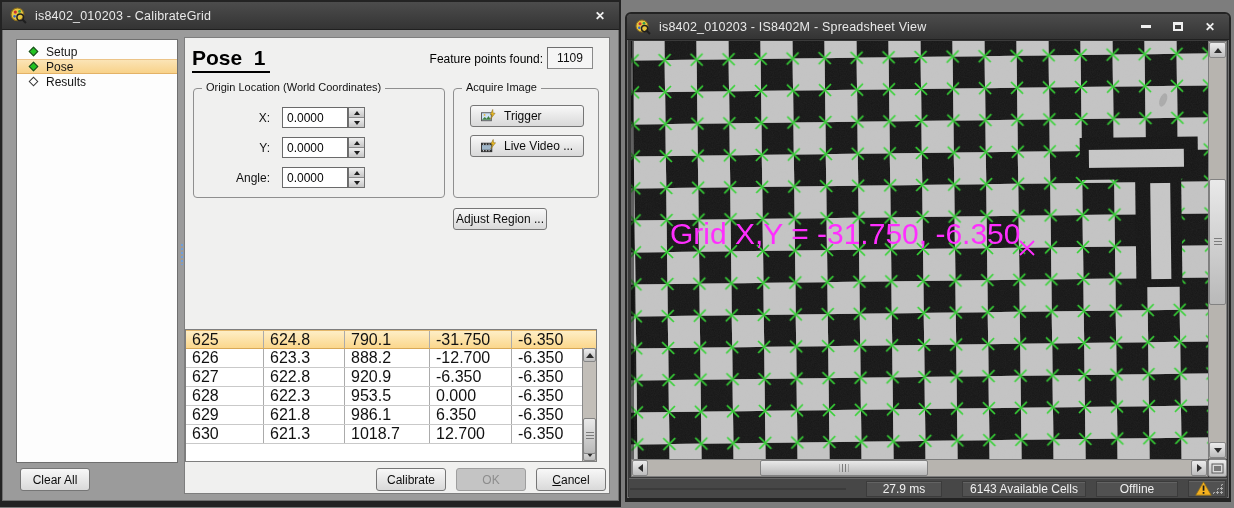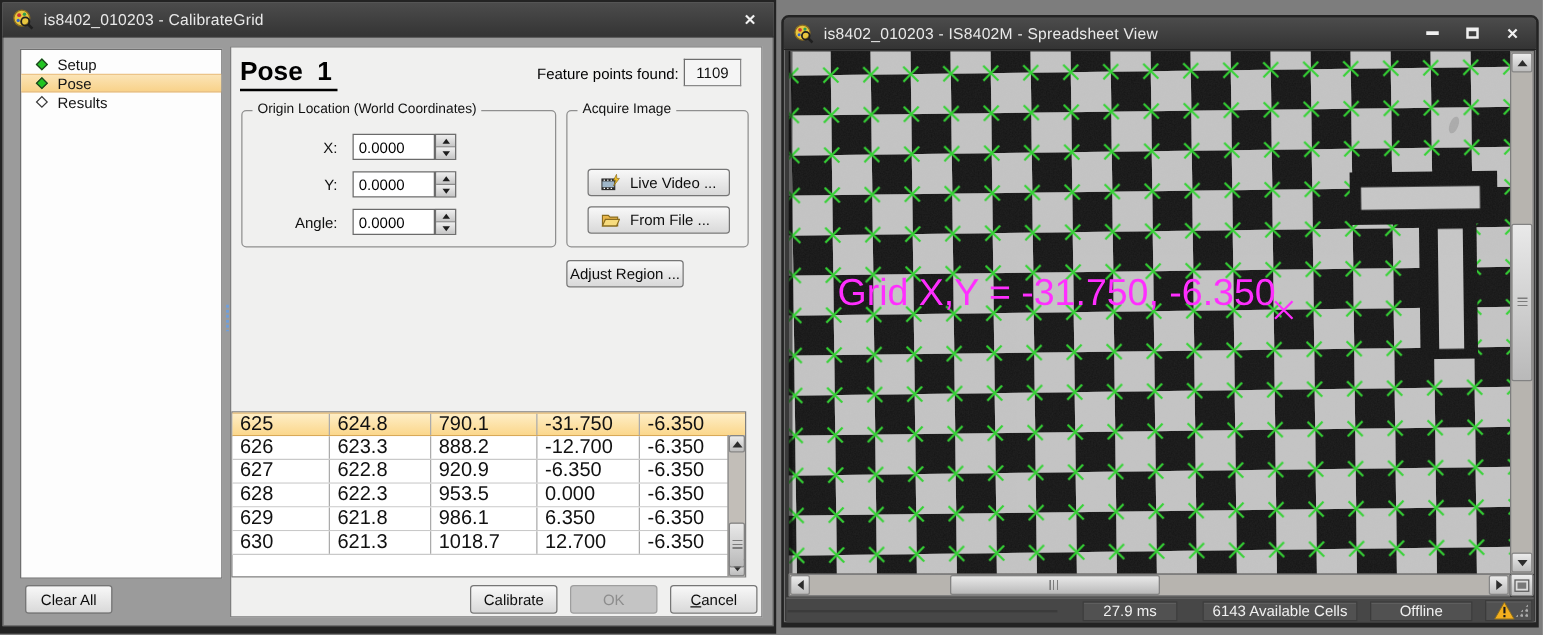--- a/index.html
+++ b/index.html
@@ -179,45 +179,47 @@
               </div>
               <div>
                 <i class="tri-down"></i>
               </div>
             </span>
         </div>
       </div>
 
       <div class="grp grp-acquire">
         <span class="grp-legend">Acquire Image</span>
+        <button class="btn acq-btn" style="top:16px">
+          <span class="ic">
+            <svg width="15" height="15" viewBox="0 0 16 16">
+              <rect x="0.5" y="4" width="10.5" height="8.5" fill="#cfe3f5" stroke="#555"></rect>
+              <path d="M1 11.5 L4 8.5 L6 10.5 L8 7.5 L10.5 11.5 Z" fill="#3f7f3f"></path>
+              <circle cx="3.8" cy="6.3" r="1" fill="#e8b13a"></circle>
+              <path d="M12.5 0.5 L10 6 L12 6 L10 11 L15 4.5 L12.8 4.5 Z" fill="#f4c11e" stroke="#8a6d1f" stroke-width="0.6"></path>
+            </svg>
+          </span>
+          <span>Trigger</span>
+        </button>
         <button class="btn acq-btn" style="top:46px">
           <span class="ic">
             <svg width="15" height="15" viewBox="0 0 16 16">
               <rect x="0.5" y="4.5" width="11" height="9" fill="#9fb6c9" stroke="#333"></rect>
               <rect x="0.5" y="4.5" width="11" height="2" fill="#2b2b2b"></rect>
               <rect x="0.5" y="11.5" width="11" height="2" fill="#2b2b2b"></rect>
               <rect x="2" y="5" width="1.2" height="1" fill="#fff"></rect>
                 <rect x="5" y="5" width="1.2" height="1" fill="#fff"></rect>
                 <rect x="8" y="5" width="1.2" height="1" fill="#fff"></rect>
               <rect x="2" y="12" width="1.2" height="1" fill="#fff"></rect>
                 <rect x="5" y="12" width="1.2" height="1" fill="#fff"></rect>
                 <rect x="8" y="12" width="1.2" height="1" fill="#fff"></rect>
               <path d="M13 0.5 L10.5 5.5 L12.5 5.5 L10.5 10.5 L15.5 4 L13.3 4 Z" fill="#f4c11e" stroke="#8a6d1f" stroke-width="0.6"></path>
             </svg>
           </span>
           <span>Live Video ...</span>
-        </button>
-        <button class="btn acq-btn" style="top:76px">
-          <span class="ic">
-            <svg width="15" height="15" viewBox="0 0 16 16">
-              <path d="M1 3.5 L6 3.5 L7.5 5 L14 5 L14 12.5 L1 12.5 Z" fill="#e8b64a" stroke="#8a6d1f"></path>
-              <path d="M1 12.5 L3.5 7 L15.5 7 L13 12.5 Z" fill="#f7dc7e" stroke="#8a6d1f"></path>
-            </svg>
-          </span>
-          <span>From File ...</span>
         </button>
       </div>
 
       <button class="btn adjust-btn">Adjust Region ...</button>
 
       <div class="ptable">
         <div class="t-body">
           <div class="t-row selected">
             <div class="tc c0">625</div>
               <div class="tc c1">624.8</div>

